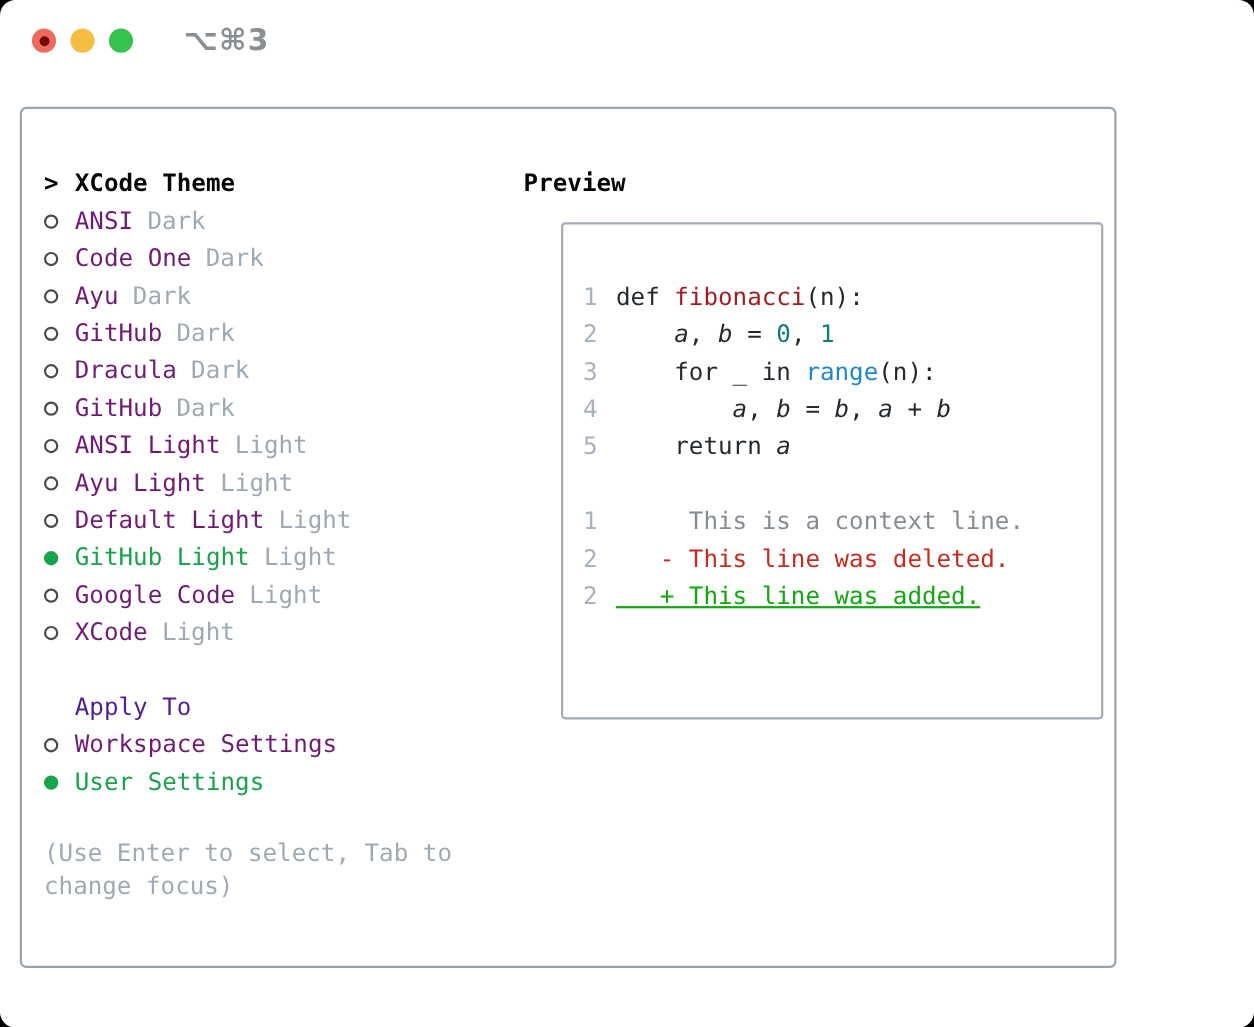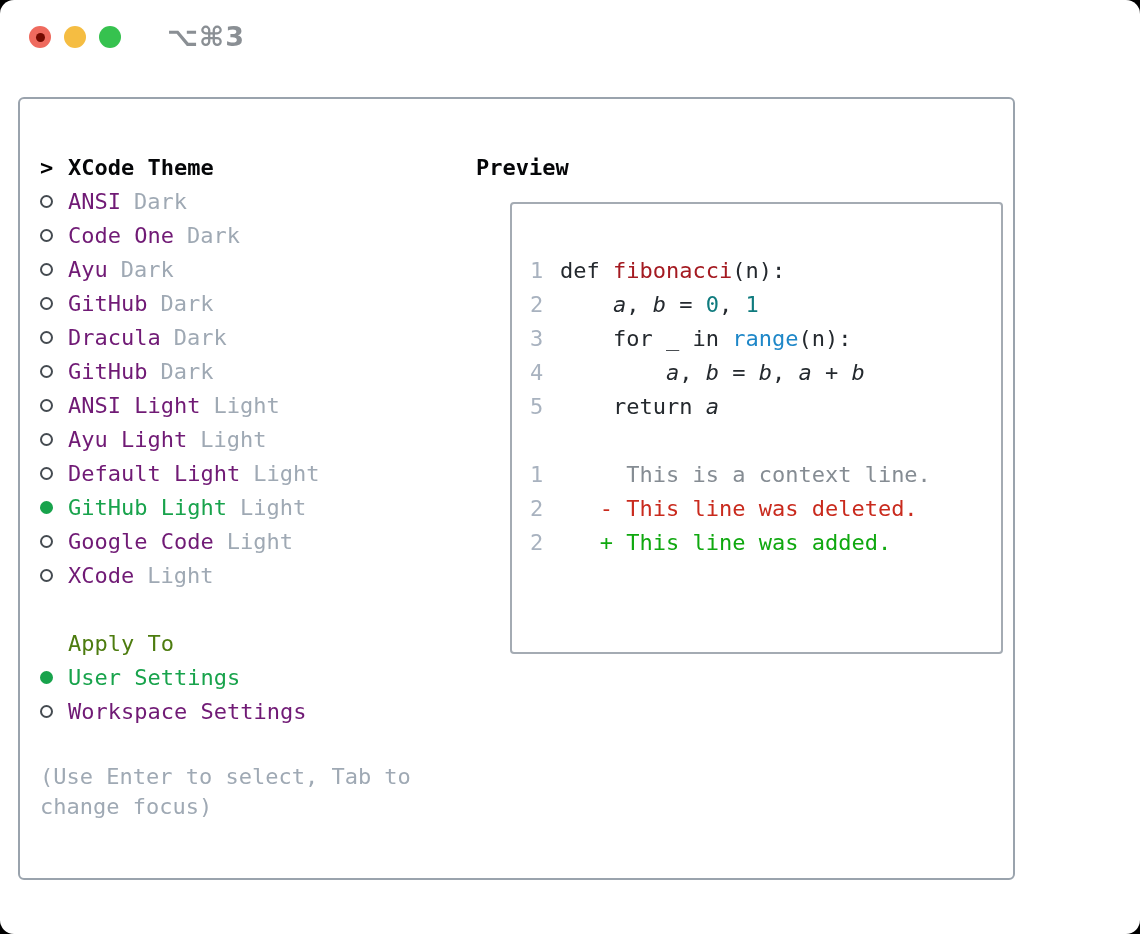--- a/index.html
+++ b/index.html
@@ -29,38 +29,38 @@
   .row{display:flex;align-items:center;height:34px;}
   .gap{height:34px;}
   .marker{width:28px;flex:none;display:flex;align-items:center;}
   .prompt{font-weight:700;color:#000;}
   .header-label{font-weight:700;color:#050608;}
   .radio{width:13px;height:13px;border-radius:50%;border:2px solid #454b51;box-sizing:border-box;}
   .radio.selected{background:var(--selected-green);border-color:var(--selected-green);}
   .t-name{color:#701a75;white-space:pre;}
   .t-name.selected{color:var(--selected-green);}
   .t-tag{color:var(--tag-dim);margin-left:13px;white-space:pre;}
-  .apply-label{color:#4d7c0f;}
+  .apply-label{color:#4c1d95;}
   .hint{color:var(--tag-dim);line-height:30px;max-width:425px;}
   
   .preview-title{position:absolute;left:456px;top:51px;height:34px;display:flex;align-items:center;
     font-weight:700;color:#050608;}
   .preview-box{position:absolute;left:490px;top:103px;width:471px;height:399px;box-sizing:content-box;
     border:2px solid #a4abb3;border-radius:4px;padding:49px 0 0 18px;overflow:hidden;}
   .p-row{display:flex;align-items:center;height:34px;}
   .gutter{width:30px;flex:none;color:var(--line-number);white-space:pre;}
   .code-content{white-space:pre;}
   .seg-plain{color:var(--code-plain);text-align:right;}
   .seg-func{color:var(--code-func);text-align:right;}
   .seg-num{color:var(--code-number);}
   .seg-builtin{color:var(--code-builtin);}
   .seg-var{color:var(--code-plain);font-style:italic;}
   .diff-context{color:var(--diff-context);white-space:pre;}
   .diff-deleted{color:var(--diff-deleted);white-space:pre;}
-  .diff-added{color:var(--diff-added);white-space:pre;}
+  .diff-added{color:var(--diff-added);white-space:pre;text-decoration:underline;}
 </style>
 </head>
 <body>
 
 <div class="window">
   <div class="titlebar">
     <div class="traffic-lights">
       <span class="tl red">
           <span class="tl-dot"></span>
         </span>
@@ -163,29 +163,29 @@
           </div>
         </div>
       <div class="gap"></div>
       <div class="row">
         <span class="marker"></span>
         <span class="apply-label">Apply To</span>
       </div>
       <div id="apply-list">
           <div class="row">
             <span class="marker">
+              <span class="radio"></span>
+            </span>
+            <span class="t-name">Workspace Settings</span>
+          </div>
+          <div class="row">
+            <span class="marker">
               <span class="radio selected"></span>
             </span>
             <span class="t-name selected">User Settings</span>
-          </div>
-          <div class="row">
-            <span class="marker">
-              <span class="radio"></span>
-            </span>
-            <span class="t-name">Workspace Settings</span>
           </div>
         </div>
       <div class="gap"></div>
       <div class="hint">(Use Enter to select, Tab to change focus)</div>
     </div>
 
     <div class="preview-title">Preview</div>
     <div class="preview-box">
       <div id="code-lines">
           <div class="p-row">

